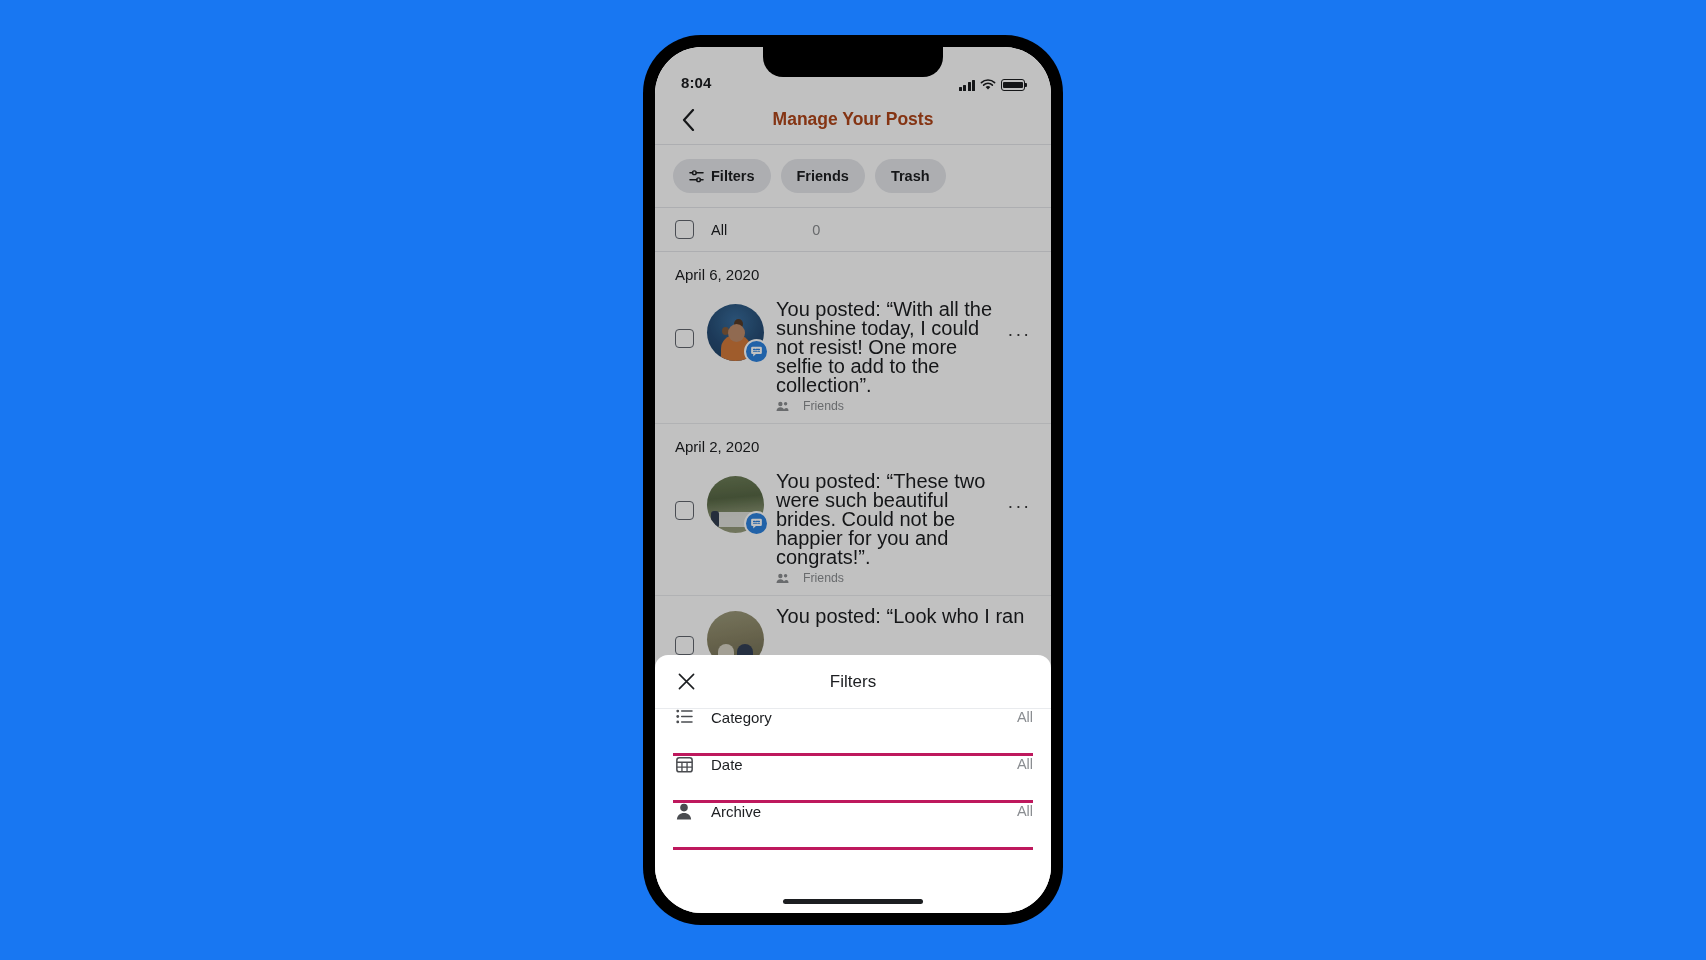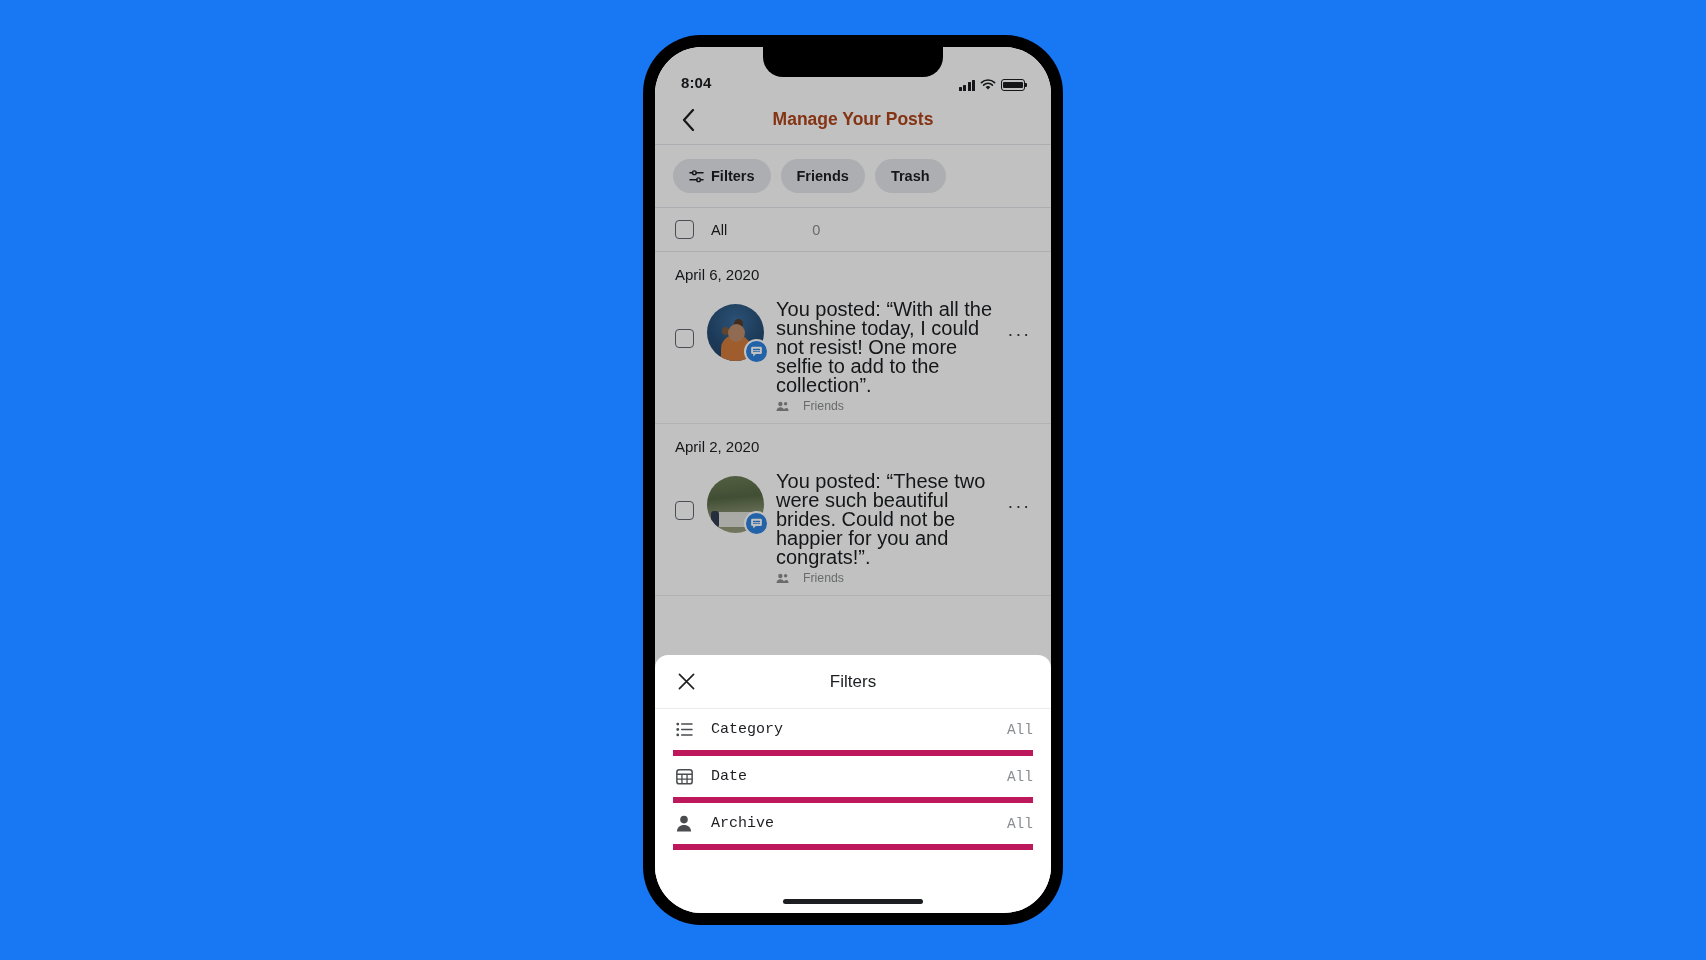--- a/index.html
+++ b/index.html
@@ -320,25 +320,24 @@
   .sheet-title {
     position: absolute;
     left: 0; right: 0;
     text-align: center;
     font-size: 17px;
     color: #1c1e21;
     pointer-events: none;
   }
   .filter-row {
     display: flex;
-    align-items: center;
+    align-items: flex-start;
     height: 47px;
     margin: 0 18px;
-    border-bottom: 6px solid #be185d;
-    font-family: Liberation Mono, monospace;
+    border-bottom: 3px solid #be185d;
   }
   .filter-icon {
     width: 22px;
     display: flex;
     align-items: center;
     justify-content: center;
     color: #4a4c50;
     flex: none;
   }
   .filter-label {
@@ -476,20 +475,29 @@
                 <path d="M0.6 12c0-2.7 2.1-4.5 4.8-4.5s4.8 1.8 4.8 4.5z" fill="#8a8d91"></path>
                 <circle cx="11.8" cy="3.2" r="2.1" fill="#8a8d91"></circle>
                 <path d="M9.5 12c0-2.3 1.3-3.7 3.3-3.7 1.7 0 2.6 1.2 2.6 3.7z" fill="#8a8d91"></path>
               </svg>
               <span>Friends</span>
             </div>
           </div>
           <div class="post-menu">···</div>
         </div>
 
+        <div class="post-row">
+          <div class="checkbox"></div>
+          <div class="thumb-wrap">
+            <div class="thumb thumb-couple"></div>
+          </div>
+          <div class="post-body">
+            <div class="post-text">You posted: “Look who I ran</div>
+          </div>
+        </div>
 
       </div>
     </div>
 
     <div class="scrim"></div>
 
     <div class="sheet">
       <div class="sheet-header">
         <div class="sheet-close">
           <svg width="17" height="17" viewBox="0 0 18 18">

